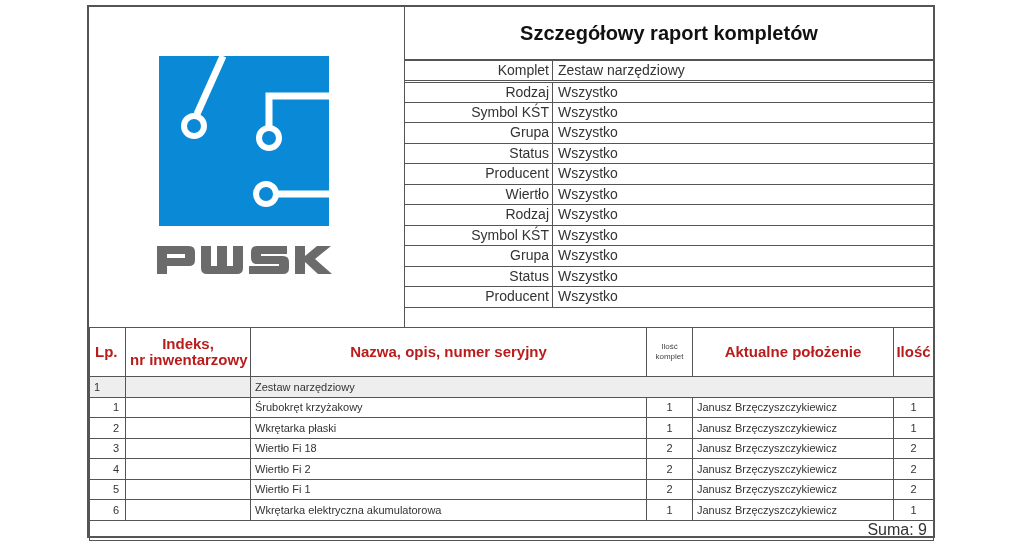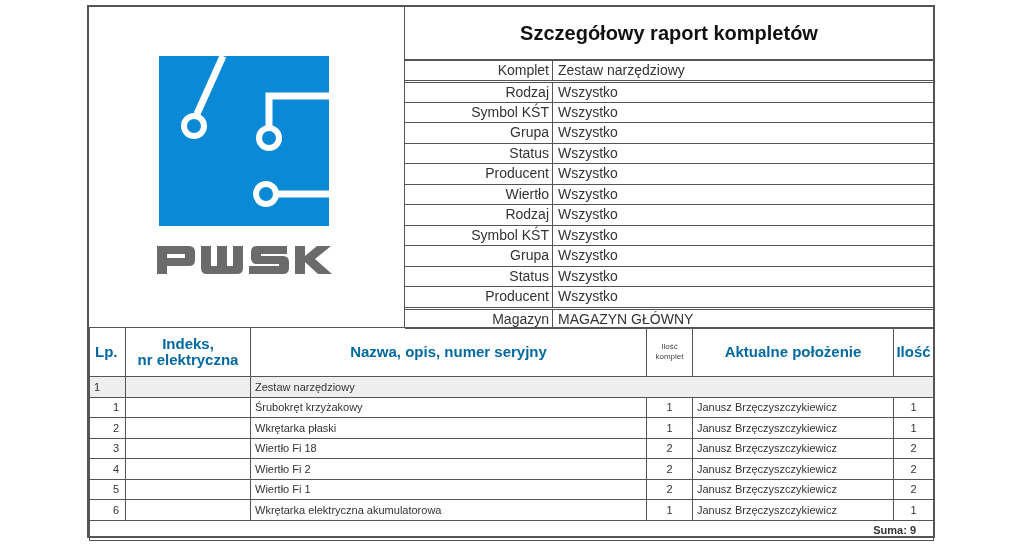--- a/index.html
+++ b/index.html
@@ -108,21 +108,21 @@
       border: 1px solid #555;
       padding: 0 4px;
       box-sizing: border-box;
       overflow: hidden;
       white-space: nowrap;
     }
     th {
       font-weight: bold;
       font-size: 15px;
       height: 49px;
-      color: #0369a1;
+      color: #b91c1c;
       text-align: center;
       line-height: 16px;
     }
     th.small {
       font-size: 8px;
       font-weight: normal;
       line-height: 10px;
       padding: 0 1px;
       color: #444;
     }
@@ -137,24 +137,24 @@
       border-left: none;
       border-right: none;
     }
     tr.group td.c-lp { border-left: 1px solid #555; border-right: 1px solid #555; }
     tr.group td.c-idx { border-right: 1px solid #555; }
     tr.group td.c-last { border-right: 1px solid #555; }
     td.right { text-align: right; padding-right: 6px; }
     td.center { text-align: center; }
     tr.sum td {
       text-align: right;
-      font-weight: bold;
-      font-size: 11px;
+      font-weight: normal;
+      font-size: 16px;
       height: 20px;
-      padding-right: 17px;
+      padding-right: 6px;
     }
   </style>
 </head>
 <body>
 
 <div class="page">
 
   <div class="logo-cell">
     <div class="logo">
       <svg width="170" height="170" viewBox="0 0 170 170">
@@ -228,43 +228,39 @@
       <div class="filter-label">Grupa</div>
       <div class="filter-value">Wszystko</div>
     </div>
     <div class="filter-row">
       <div class="filter-label">Status</div>
       <div class="filter-value">Wszystko</div>
     </div>
     <div class="filter-row">
       <div class="filter-label">Producent</div>
       <div class="filter-value">Wszystko</div>
-    </div>
-    <div class="filter-row spaced">
-      <div class="filter-label">Magazyn</div>
-      <div class="filter-value">MAGAZYN GŁÓWNY</div>
     </div>
   </div>
 
   <div class="table-wrap">
     <table>
       <colgroup>
         <col style="width:36px">
         <col style="width:125px">
         <col style="width:396px">
         <col style="width:46px">
         <col style="width:201px">
         <col style="width:40px">
       </colgroup>
       <thead>
         <tr>
           <th class="lp">Lp.</th>
           <th>
             <div>Indeks,</div>
-            <div>nr elektryczna</div>
+            <div>nr inwentarzowy</div>
           </th>
           <th>Nazwa, opis, numer seryjny</th>
           <th class="small">
             <div>Ilość</div>
             <div>komplet</div>
           </th>
           <th>Aktualne położenie</th>
           <th style="padding:0 1px">Ilość</th>
         </tr>
       </thead>

